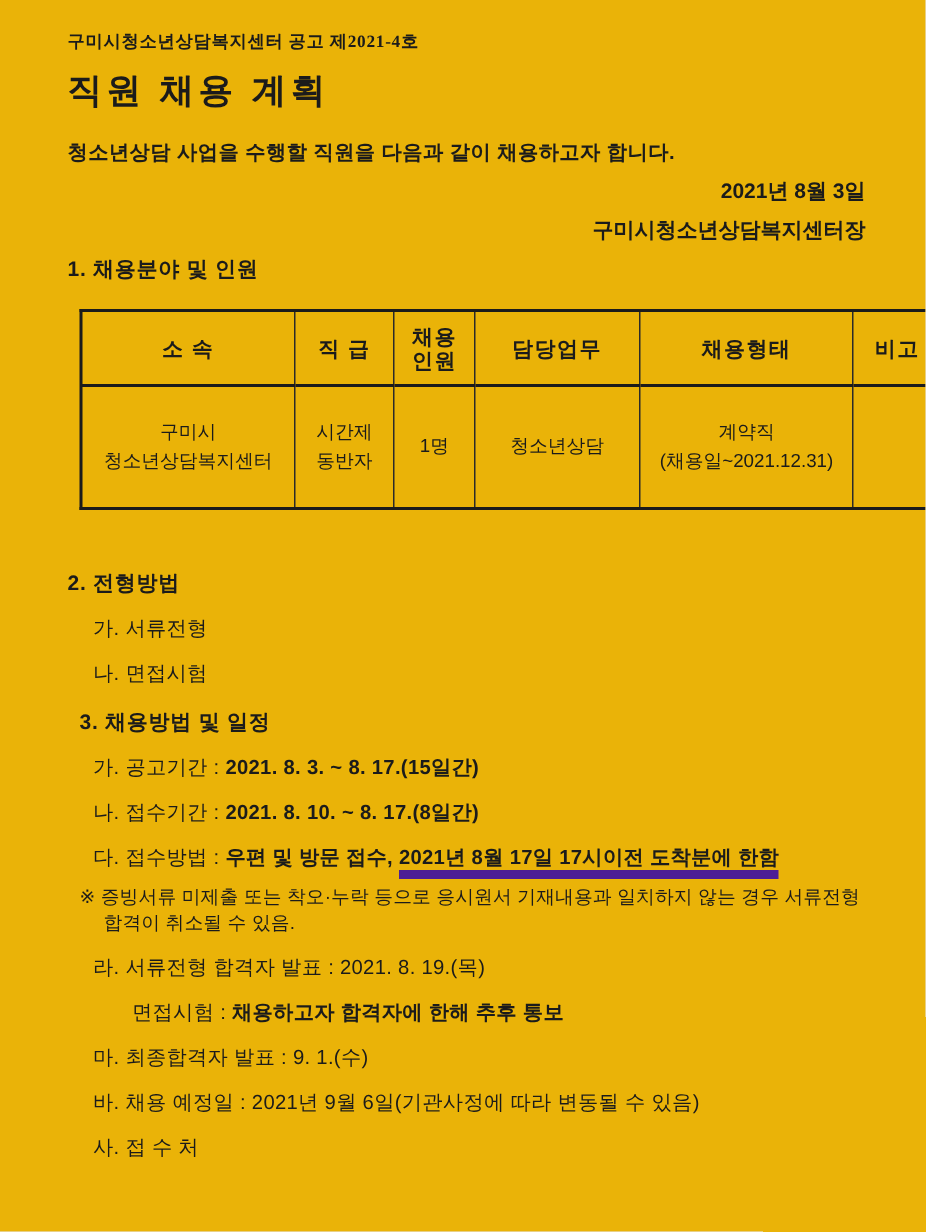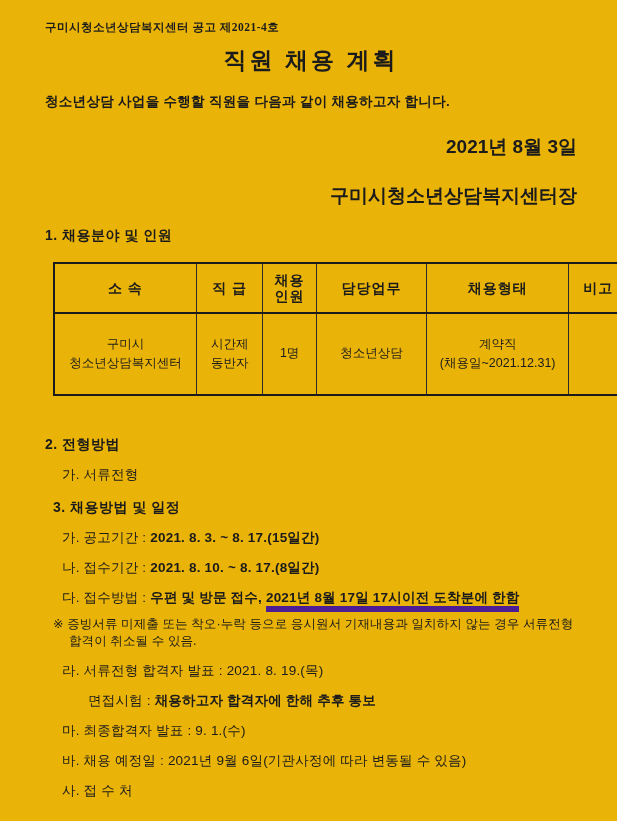--- a/index.html
+++ b/index.html
@@ -14,42 +14,42 @@
     padding: 20px 40px 0 45px;
     overflow: hidden;
   }
   .notice-no {
     font-family: "Liberation Serif", "DejaVu Serif", serif;
     font-size: 11.5px;
     font-weight: bold;
     letter-spacing: 0.5px;
   }
   .title {
-    text-align: center;
+    text-align: left;
     font-size: 23px;
     font-weight: bold;
     letter-spacing: 3px;
     margin-top: 10px;
   }
   .intro {
     margin-top: 17px;
     font-size: 13.5px;
     font-weight: bold;
     letter-spacing: 0.3px;
   }
   .date-line, .signer-line {
     text-align: right;
-    font-size: 19px;
+    font-size: 14px;
     font-weight: bold;
-    margin-top: 23px;
+    margin-top: 8px;
   }
   .sec-heading {
     font-size: 14px;
     font-weight: bold;
-    margin-top: 18px;
+    margin-top: 8px;
     letter-spacing: 0.5px;
   }
   table.recruit {
     border-collapse: collapse;
     width: 576px;
     margin-top: 17px;
     margin-left: 8px;
     table-layout: fixed;
   }
   table.recruit th, table.recruit td {
@@ -151,20 +151,21 @@
         <td>청소년상담</td>
         <td>계약직
 (채용일~2021.12.31)</td>
         <td></td>
       </tr>
     </tbody>
   </table>
 
   <div class="sec-heading sec2-heading">2. 전형방법</div>
   <div class="item">가. 서류전형</div>
+  <div class="item">나. 면접시험</div>
 
   <div class="sec-heading sec3-heading">3. 채용방법 및 일정</div>
 
   <div class="item"><span>가. 공고기간 : </span><span class="b">2021. 8. 3. ~ 8. 17.(15일간)</span></div>
 
   <div class="item"><span>나. 접수기간 : </span><span class="b">2021. 8. 10. ~ 8. 17.(8일간)</span></div>
 
   <div class="item"><span>다. 접수방법 : </span><span class="b">우편 및 방문 접수, </span><span class="bu">2021년 8월 17일 17시이전 도착분에 한함</span></div>
 
   <div class="note"><span>※ 증빙서류 미제출 또는 착오·누락 등으로 응시원서 기재내용과 일치하지 않는 경우 서류전형</span><span class="note-line2">합격이 취소될 수 있음.</span></div>

